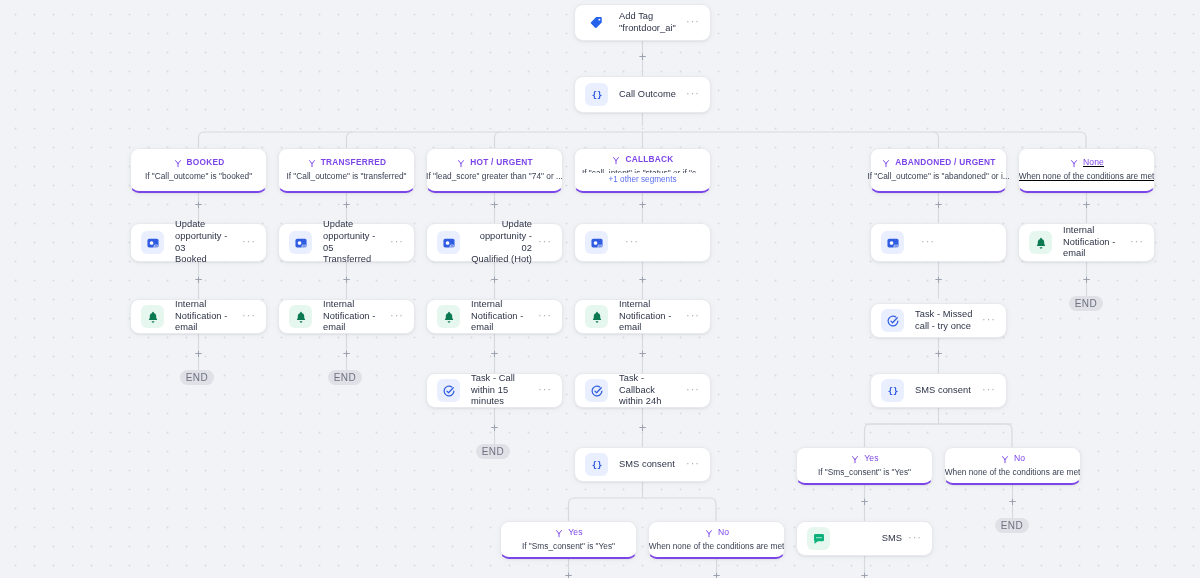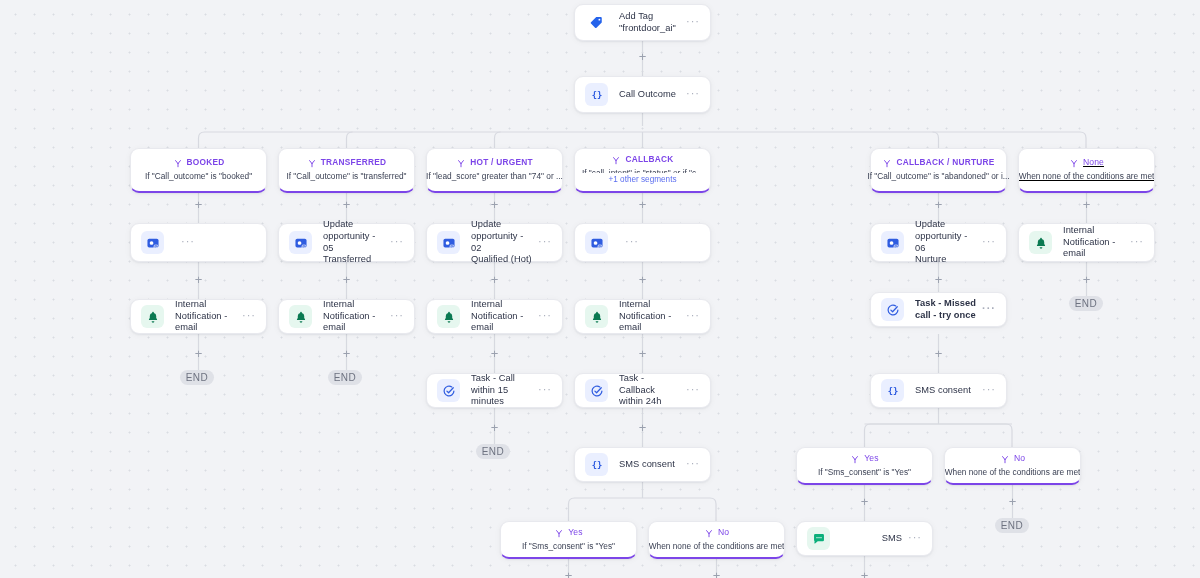--- a/index.html
+++ b/index.html
@@ -204,35 +204,37 @@
         <span class="dots">···</span>
       </div>
       <div class="node" style="left: 130px; top: 223px; width: 137px; height: 39px;">
         <span class="ico ico-blue">
           <svg width="14" height="14" viewBox="0 0 24 24">
             <rect x="2.5" y="4.5" width="19" height="15" rx="3" fill="#2f5ce0"></rect>
             <circle cx="9.5" cy="12" r="3.2" fill="#ffffff"></circle>
             <path d="M14.5 15.5h5.2l-1.2 4.2-2.6-1.3-2.6 1.3z" fill="#2f5ce0" stroke="#ffffff" stroke-width="1.1" stroke-linejoin="round"></path>
           </svg>
         </span>
+        <span class="label">Update opportunity - 03
+Booked</span>
         <span class="dots">···</span>
       </div>
       <div class="node" style="left: 278px; top: 223px; width: 137px; height: 39px;">
         <span class="ico ico-blue">
           <svg width="14" height="14" viewBox="0 0 24 24">
             <rect x="2.5" y="4.5" width="19" height="15" rx="3" fill="#2f5ce0"></rect>
             <circle cx="9.5" cy="12" r="3.2" fill="#ffffff"></circle>
             <path d="M14.5 15.5h5.2l-1.2 4.2-2.6-1.3-2.6 1.3z" fill="#2f5ce0" stroke="#ffffff" stroke-width="1.1" stroke-linejoin="round"></path>
           </svg>
         </span>
         <span class="label">Update opportunity - 05
 Transferred</span>
         <span class="dots">···</span>
       </div>
-      <div class="node" style="left: 426px; top: 223px; width: 137px; height: 39px;">
+      <div class="node" style="left: 426px; top: 223px; width: 137px; height: 39px; text-align: right;">
         <span class="ico ico-blue">
           <svg width="14" height="14" viewBox="0 0 24 24">
             <rect x="2.5" y="4.5" width="19" height="15" rx="3" fill="#2f5ce0"></rect>
             <circle cx="9.5" cy="12" r="3.2" fill="#ffffff"></circle>
             <path d="M14.5 15.5h5.2l-1.2 4.2-2.6-1.3-2.6 1.3z" fill="#2f5ce0" stroke="#ffffff" stroke-width="1.1" stroke-linejoin="round"></path>
           </svg>
         </span>
         <span class="label">Update opportunity - 02
 Qualified (Hot)</span>
         <span class="dots">···</span>
@@ -248,22 +250,20 @@
         <span class="dots">···</span>
       </div>
       <div class="node" style="left: 870px; top: 223px; width: 137px; height: 39px;">
         <span class="ico ico-blue">
           <svg width="14" height="14" viewBox="0 0 24 24">
             <rect x="2.5" y="4.5" width="19" height="15" rx="3" fill="#2f5ce0"></rect>
             <circle cx="9.5" cy="12" r="3.2" fill="#ffffff"></circle>
             <path d="M14.5 15.5h5.2l-1.2 4.2-2.6-1.3-2.6 1.3z" fill="#2f5ce0" stroke="#ffffff" stroke-width="1.1" stroke-linejoin="round"></path>
           </svg>
         </span>
-        <span class="label">Update opportunity - 06
-Nurture</span>
         <span class="dots">···</span>
       </div>
       <div class="node" style="left: 1018px; top: 223px; width: 137px; height: 39px;">
         <span class="ico ico-green">
           <svg width="14" height="14" viewBox="0 0 24 24">
             <path d="M12 3a1.5 1.5 0 0 1 1.5 1.5v.6a5.4 5.4 0 0 1 4 5.2v3.2l1.4 2.3a.8.8 0 0 1-.7 1.2H5.8a.8.8 0 0 1-.7-1.2l1.4-2.3v-3.2a5.4 5.4 0 0 1 4-5.2v-.6A1.5 1.5 0 0 1 12 3z" fill="#0b7a52"></path>
             <path d="M9.6 19.3h4.8a2.4 2.4 0 0 1-4.8 0z" fill="#0b7a52"></path>
           </svg>
         </span>
         <span class="label">Internal Notification - email</span>
@@ -302,21 +302,21 @@
       <div class="node" style="left: 574px; top: 299px; width: 137px; height: 35px;">
         <span class="ico ico-green">
           <svg width="14" height="14" viewBox="0 0 24 24">
             <path d="M12 3a1.5 1.5 0 0 1 1.5 1.5v.6a5.4 5.4 0 0 1 4 5.2v3.2l1.4 2.3a.8.8 0 0 1-.7 1.2H5.8a.8.8 0 0 1-.7-1.2l1.4-2.3v-3.2a5.4 5.4 0 0 1 4-5.2v-.6A1.5 1.5 0 0 1 12 3z" fill="#0b7a52"></path>
             <path d="M9.6 19.3h4.8a2.4 2.4 0 0 1-4.8 0z" fill="#0b7a52"></path>
           </svg>
         </span>
         <span class="label">Internal Notification - email</span>
         <span class="dots">···</span>
       </div>
-      <div class="node" style="left: 870px; top: 292px; width: 137px; height: 35px; font-weight: bold;">
+      <div class="node" style="left: 870px; top: 303px; width: 137px; height: 35px;">
         <span class="ico ico-blue">
           <svg width="14" height="14" viewBox="0 0 24 24">
             <path d="M20.4 12a8.4 8.4 0 1 1-3.6-6.9" fill="none" stroke="#2f5ce0" stroke-width="2.1" stroke-linecap="round"></path>
             <path d="M8.4 12.1 11.3 15l8-8.6" fill="none" stroke="#2f5ce0" stroke-width="2.1" stroke-linecap="round" stroke-linejoin="round"></path>
           </svg>
         </span>
         <span class="label">Task - Missed call - try once</span>
         <span class="dots">···</span>
       </div>
       <div class="node" style="left: 426px; top: 373px; width: 137px; height: 35px;">
@@ -419,21 +419,21 @@
         <span class="bextra">+1 other segments</span>
       </div>
       <div class="branch" style="left: 870px; top: 148px; width: 137px; height: 45px;">
         <span class="btitle">
           <span>
             <svg width="10" height="10" viewBox="0 0 24 24">
               <path d="M12 21V13.5" stroke="#7c45e8" stroke-width="2.3" stroke-linecap="round" fill="none"></path>
               <path d="M12 13.5 6.2 6.2M12 13.5 17.8 6.2" stroke="#7c45e8" stroke-width="2.3" stroke-linecap="round" fill="none"></path>
             </svg>
           </span>
-          <span>CALLBACK / NURTURE</span>
+          <span>ABANDONED / URGENT</span>
         </span>
         <span class="bcond">If "Call_outcome" is "abandoned" or i...</span>
       </div>
       <div class="branch" style="left: 1018px; top: 148px; width: 137px; height: 45px; text-decoration: underline;">
         <span class="btitle mixed">
           <span>
             <svg width="10" height="10" viewBox="0 0 24 24">
               <path d="M12 21V13.5" stroke="#7c45e8" stroke-width="2.3" stroke-linecap="round" fill="none"></path>
               <path d="M12 13.5 6.2 6.2M12 13.5 17.8 6.2" stroke="#7c45e8" stroke-width="2.3" stroke-linecap="round" fill="none"></path>
             </svg>

